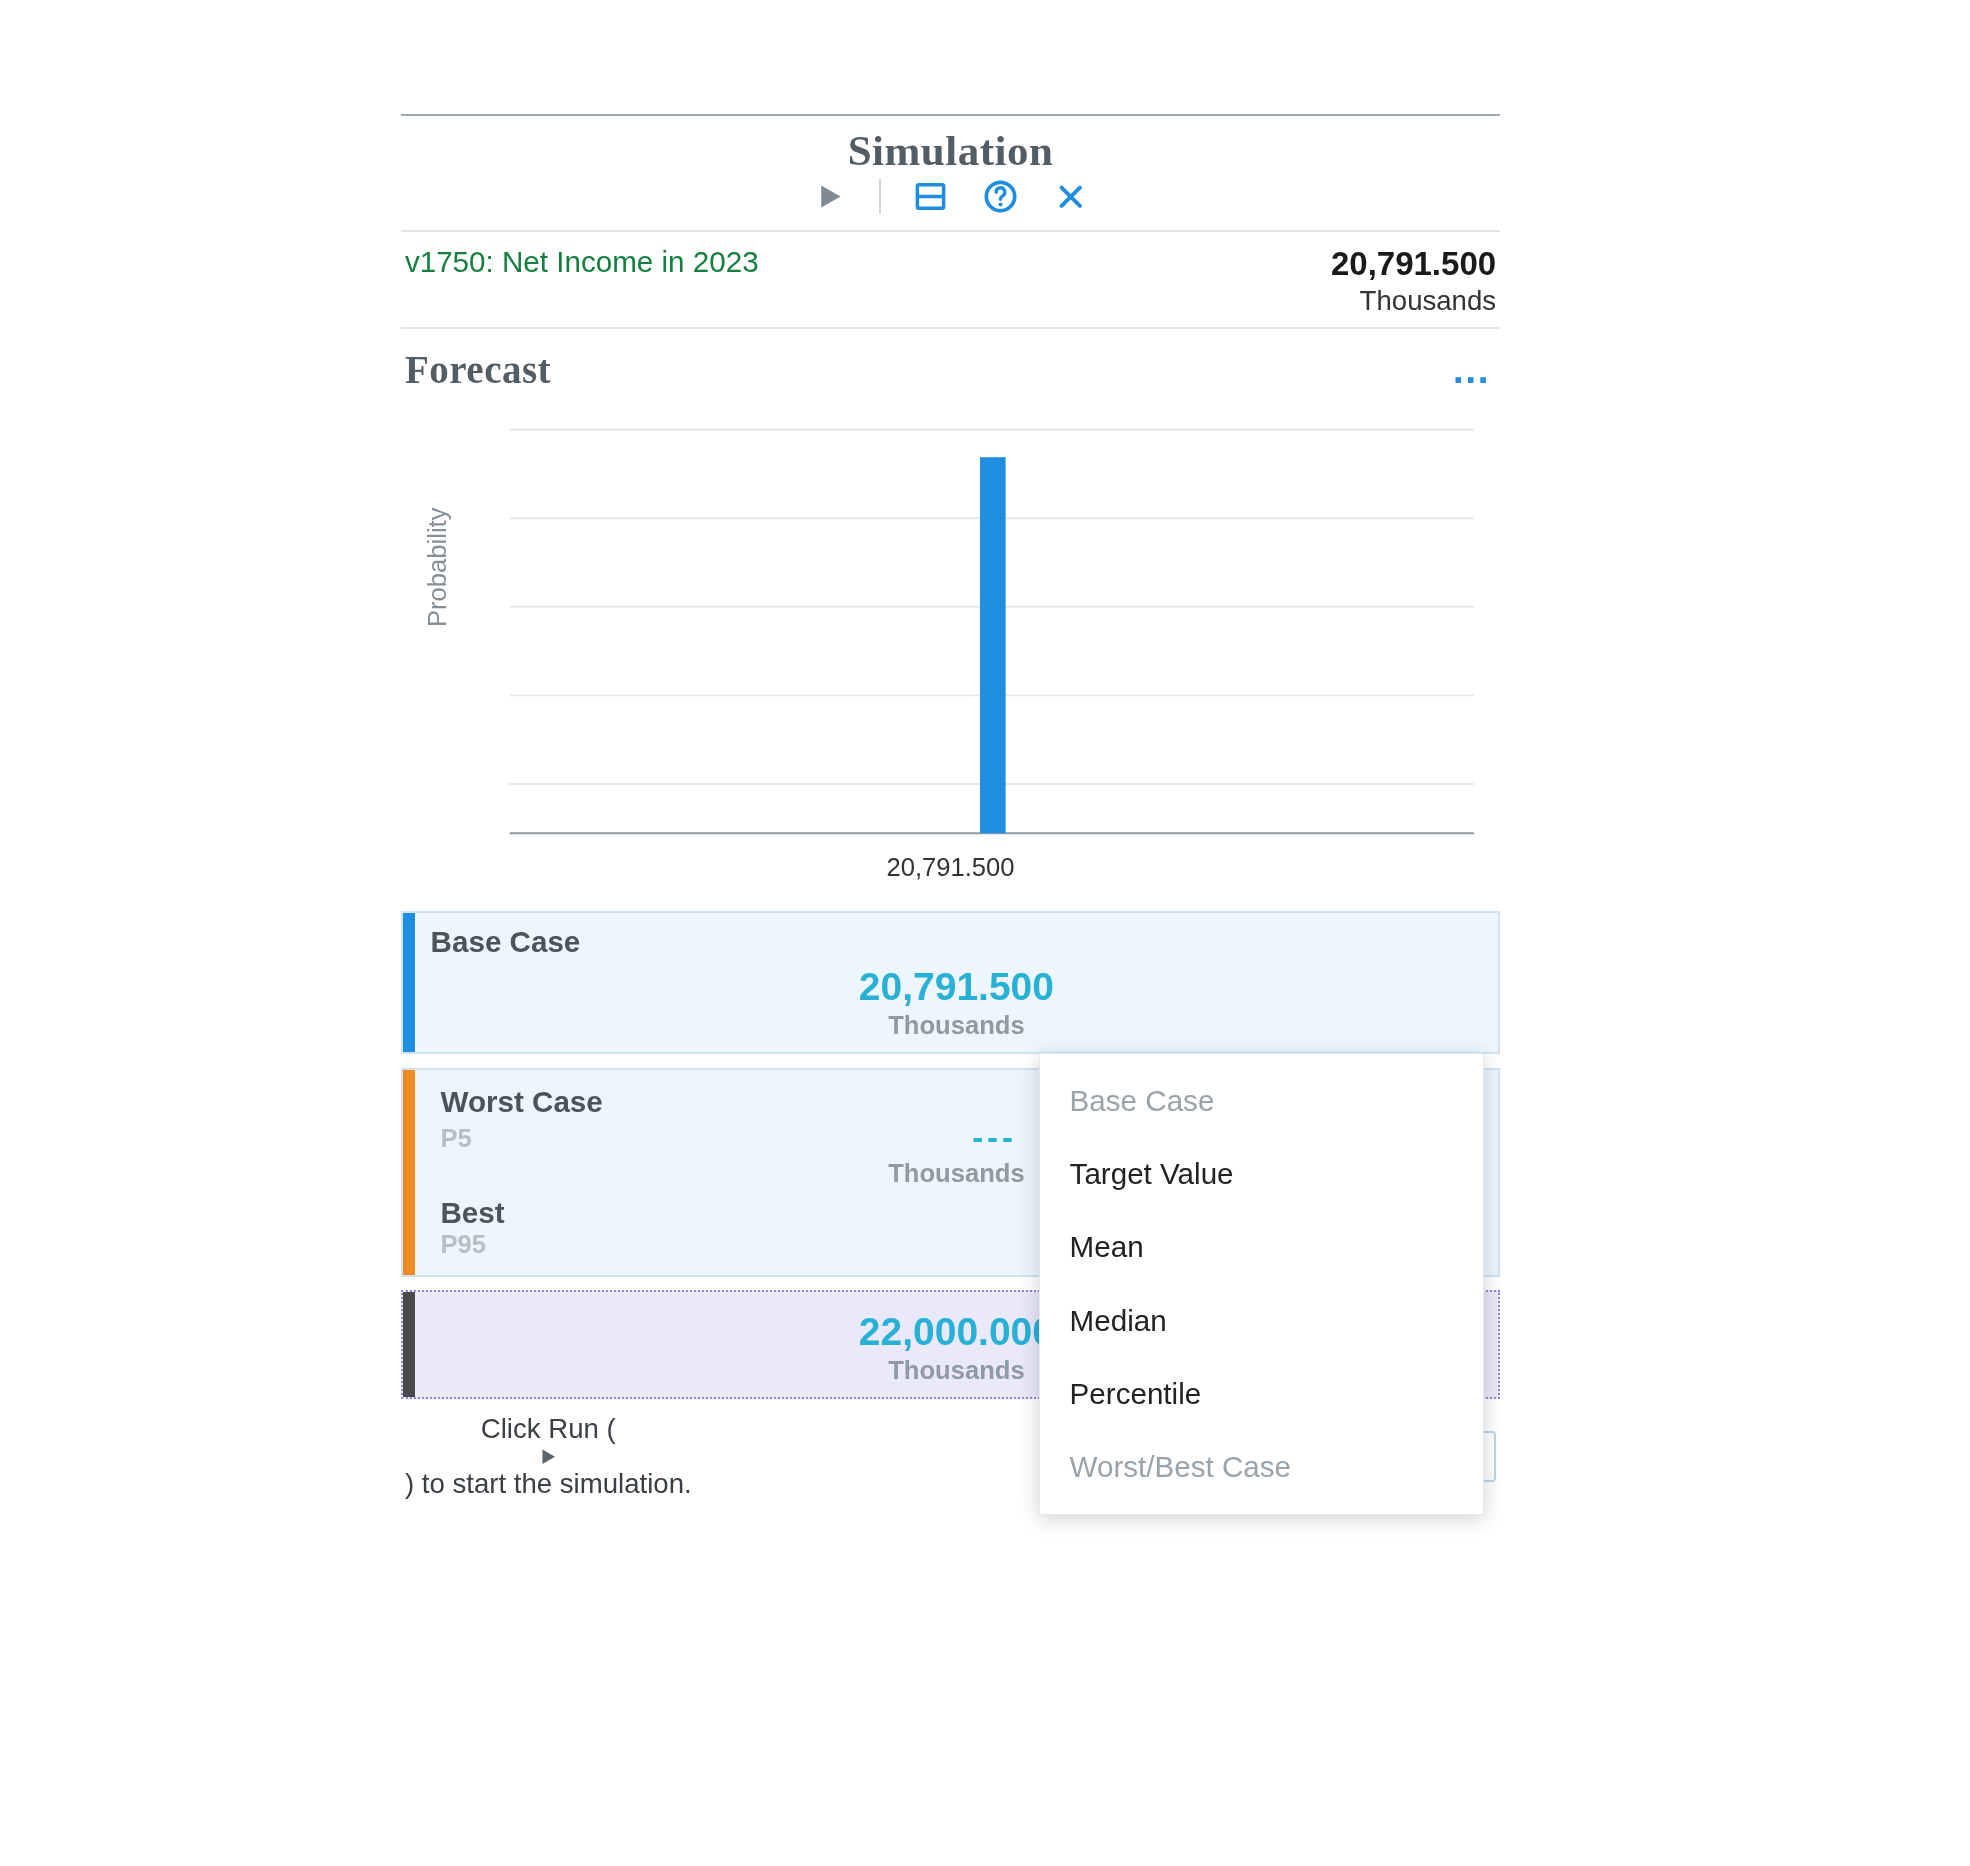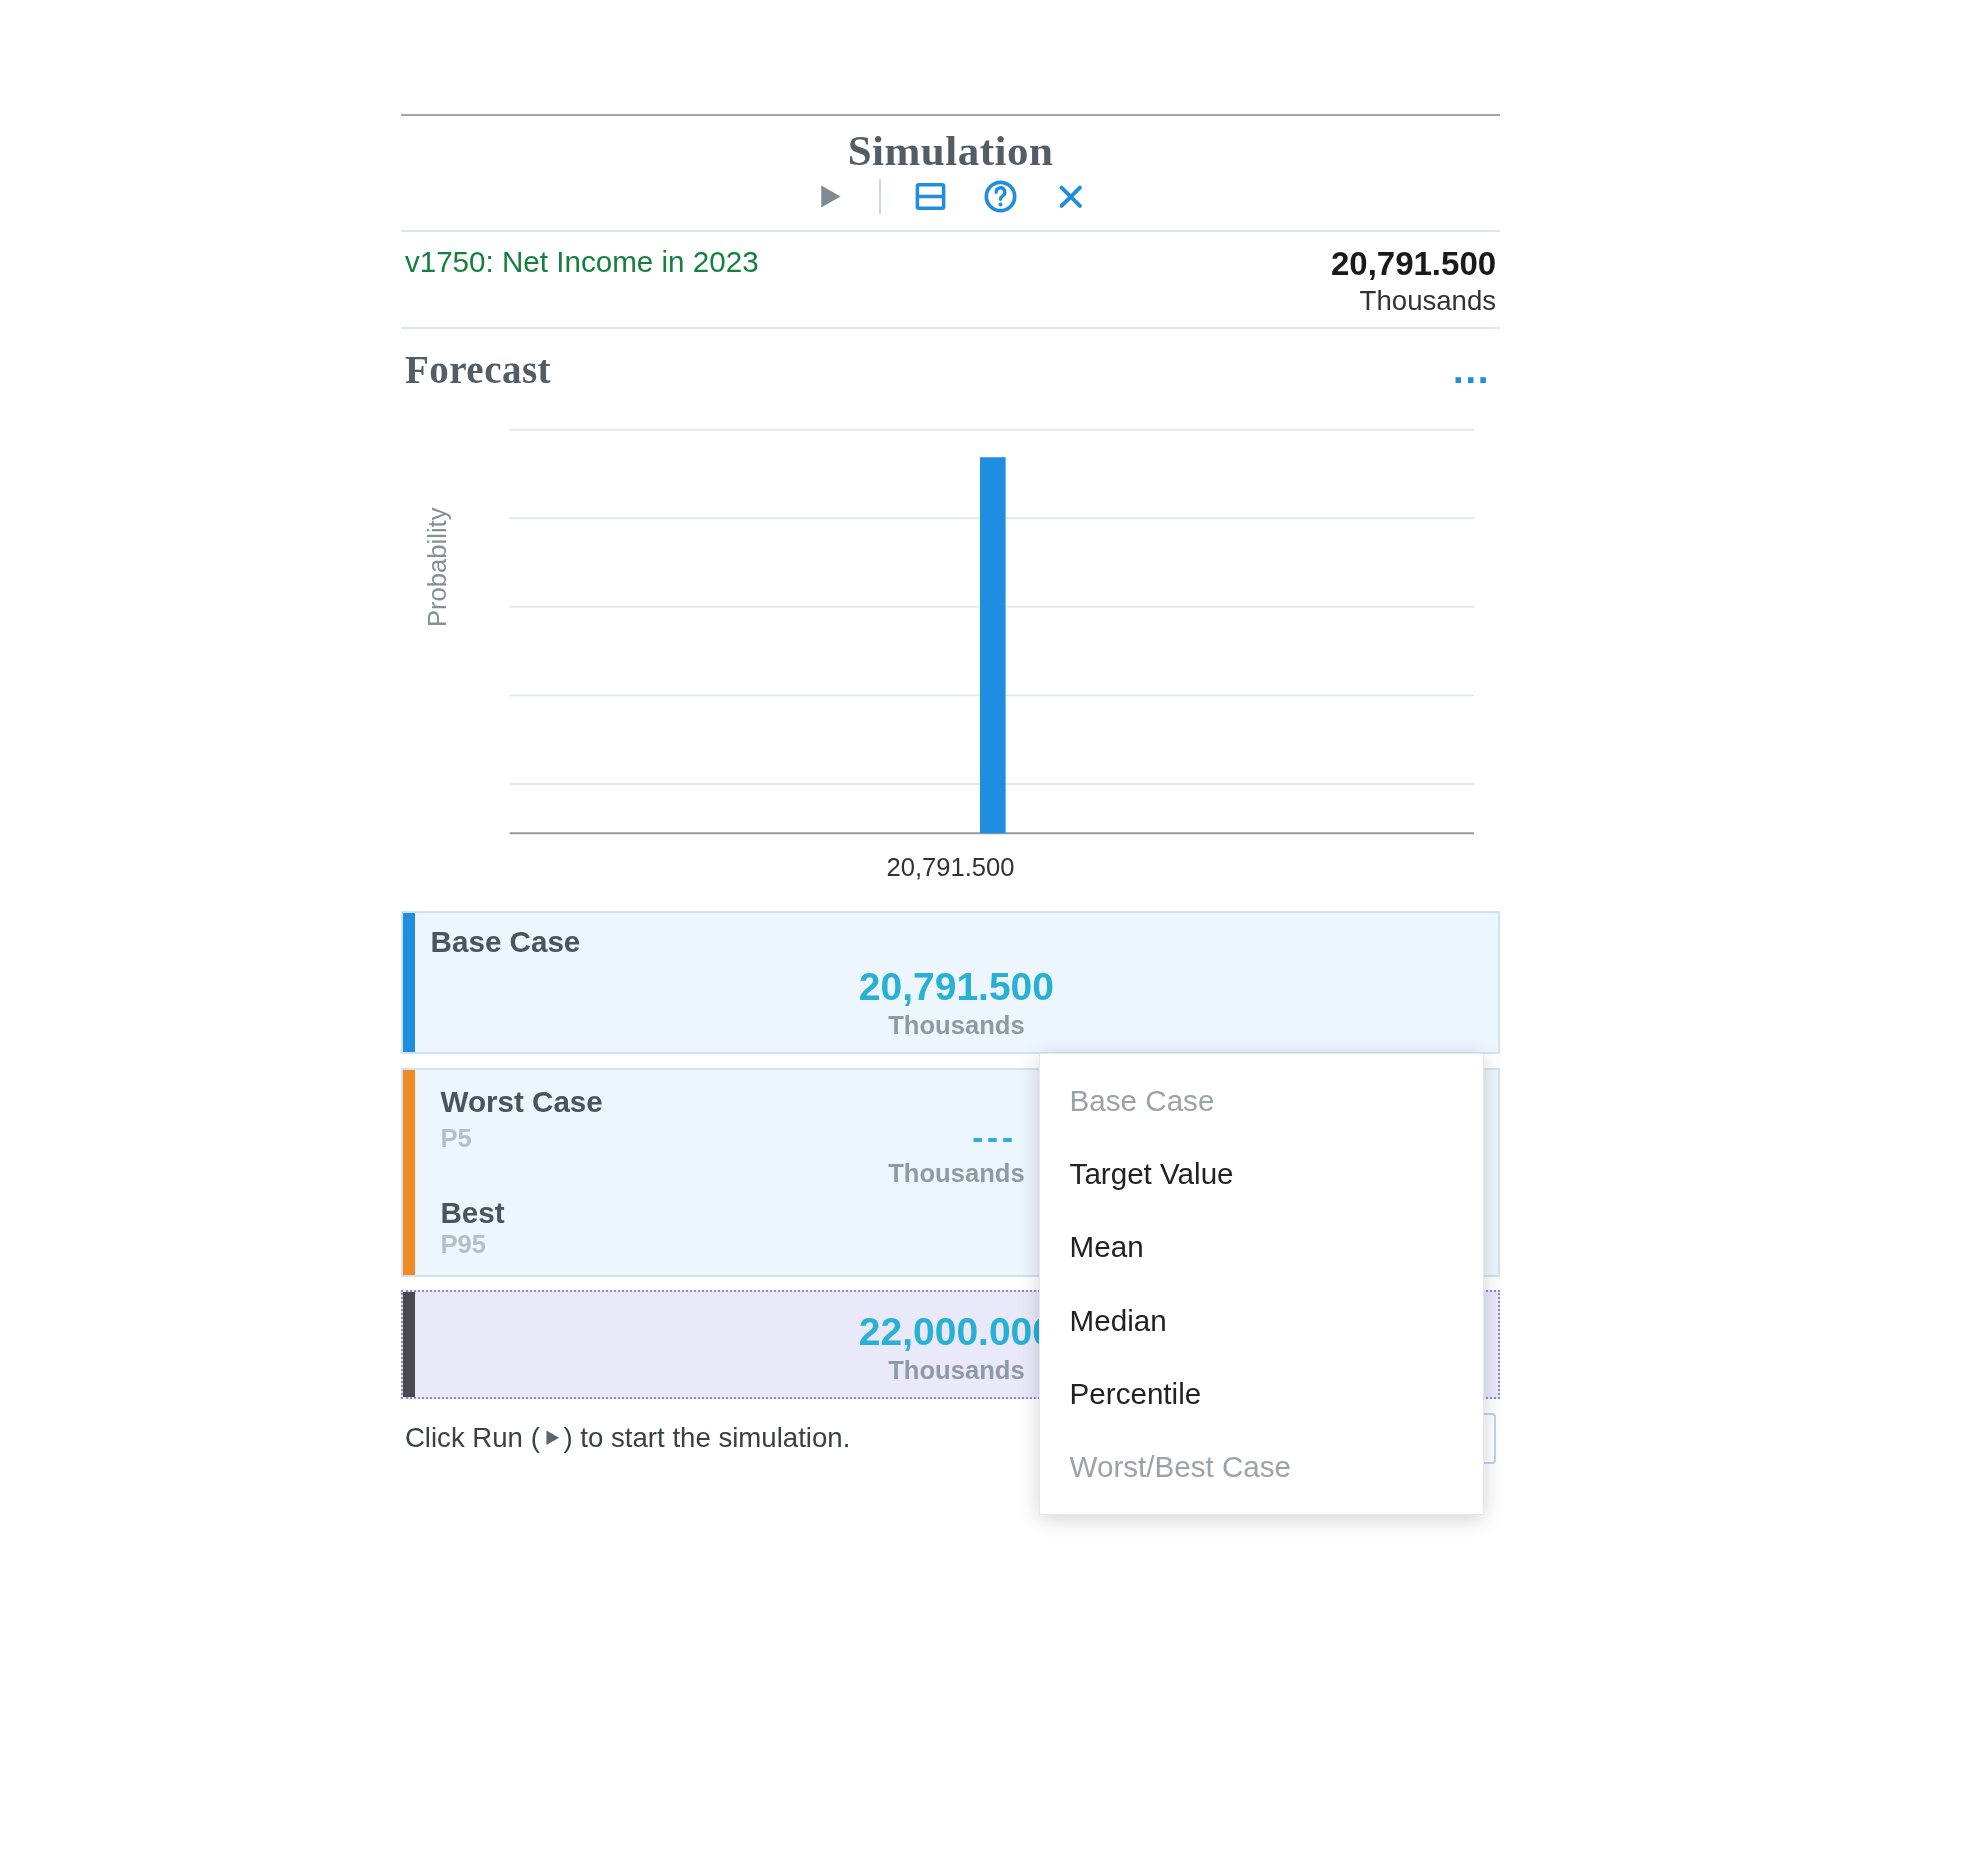--- a/index.html
+++ b/index.html
@@ -98,21 +98,21 @@
   .split{
     display:flex;
     flex-direction:column;
   }
   .left-half,.right-half{flex:1;padding:3.9px 9.9px;}
   .vsep{width:2px;background:#c9d3da;margin:0 3.9px;}
   .p-label{color:var(--light);font-weight:600;font-size:25.6px;}
   .dash{color:var(--cyan);font-weight:700;font-size:33px;text-align:center;letter-spacing:3.9px;}
 
   .foot-row{display:flex;justify-content:space-between;align-items:center;margin-top:13.8px;padding:0 3.9px;}
-  .hint{color:#3a4046;font-size:27.6px;display:flex;align-items:center;gap:1px;}
+  .hint{color:#3a4046;font-size:27.6px;display:flex;align-items:center;gap:1px;flex-direction:column;}
   .plus-btn{
     width:47px;height:47px;border:2px solid #bcd7ea;background:#fff;
     display:flex;align-items:center;justify-content:center;border-radius:3.9px;cursor:pointer;
   }
 
   
   .menu{
     position:absolute;
     left:1039px; 
     top:1053px;

